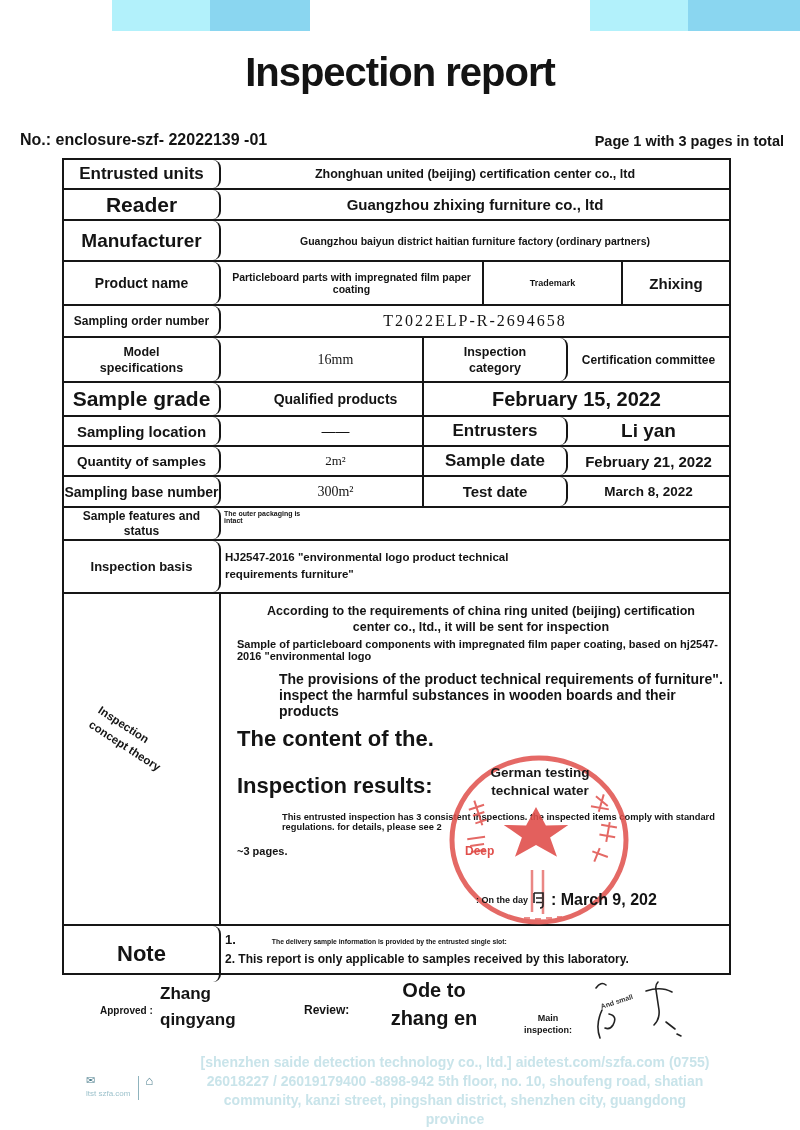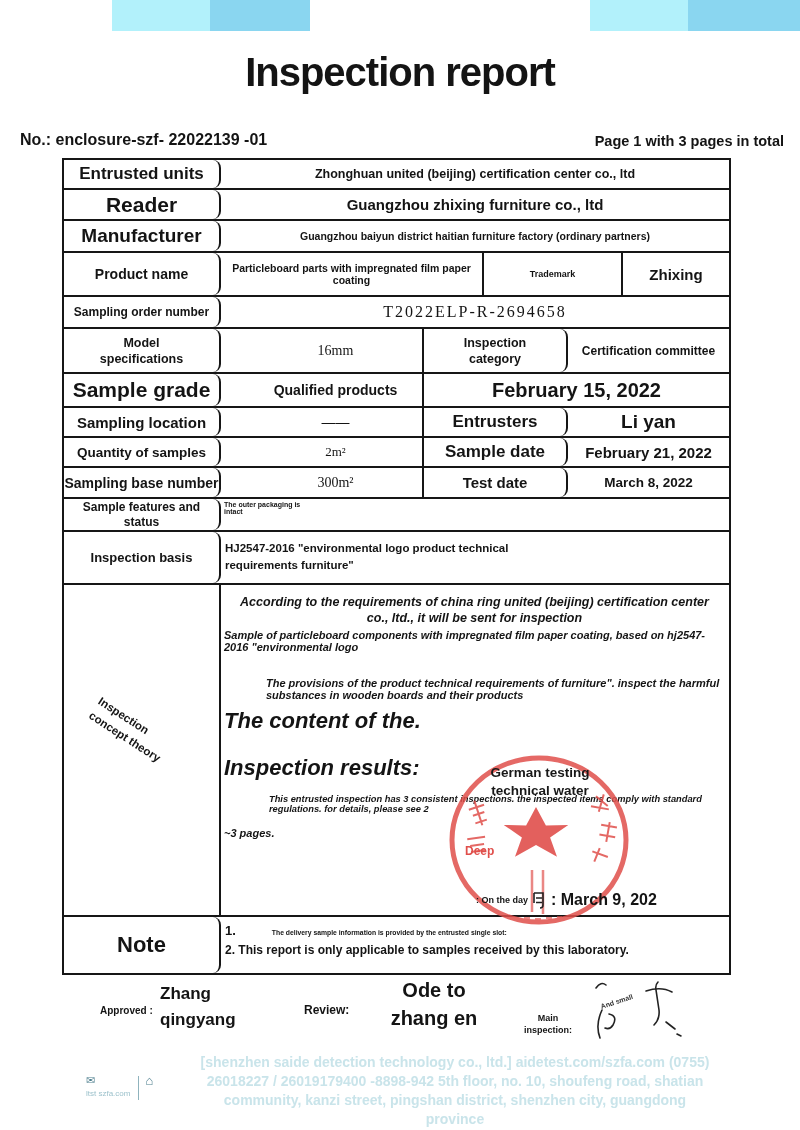--- a/index.html
+++ b/index.html
@@ -26,31 +26,31 @@
   .cell.div { border-right:2px solid #161616; }
   .lab { font-weight:700;border-radius:8px; }
   .c1 { width:157px; flex:none; }
   .c2 { width:175px; flex:none;margin-left:28px; }
   .c3 { width:144px; flex:none; }
   .c4 { flex:1; }
   .serif { font-family:"Liberation Serif", serif; }
   .left-align { justify-content:flex-start; text-align:left; }
 
   
-  .r1{height:30px}.r2{height:31px}.r3{height:32px}.r4{height:44px}.r5{height:32px}
+  .r1{height:30px}.r2{height:31px}.r3{height:41px}.r4{height:44px}.r5{height:32px}
   .r6{height:45px}.r7{height:34px}.r8{height:30px}.r9{height:30px}.r10{height:31px}
   .r11{height:33px}.r12{height:53px}.r13{height:332px}.r14{height:56px}
 
   .concl-label-cell { position:relative; width:157px; flex:none; border-right:2px solid #161616; }
   .side-rot { position:absolute; left:24px; top:128px; transform:rotate(33deg);
     font-size:11.5px; font-weight:700; line-height:17px; white-space:nowrap; }
-  .concl-content { flex:1; position:relative; padding:9px 4px 0 3px;font-style:italic; }
+  .concl-content { flex:1; position:relative; padding:9px 4px 0 16px; }
   .p-center { text-align:center; font-weight:700; font-size:12.5px; line-height:16px; padding:0 10px; }
   .p2 { font-size:11px; font-weight:600; margin-top:3px; }
-  .p3 { font-size:11px; font-weight:600; margin-top:24px; padding-left:42px; }
+  .p3 { font-size:14px; font-weight:600; margin-top:9px; padding-left:42px; }
   .h-big { font-size:22px; font-weight:800; margin-top:7px; }
   .h-big2 { font-size:22px; font-weight:800; margin-top:21px; }
   .p4 { font-size:9.3px; font-weight:600; margin-top:13px; padding-left:45px; }
   .p5 { font-size:11px; font-weight:700; margin-top:13px; }
 
   .stamp-wrap { position:absolute; left:440px; top:752px; width:230px; height:180px; z-index:5; }
   .stamp-svg { position:absolute; left:0; top:0; }
   .stamp-title { position:absolute; left:0; top:12px; width:200px; text-align:center;
     font-size:13.5px; font-weight:800; line-height:18px; color:#181818; }
   .stamp-deep { position:absolute; left:25px; top:92px; font-size:12px; font-weight:700; }

